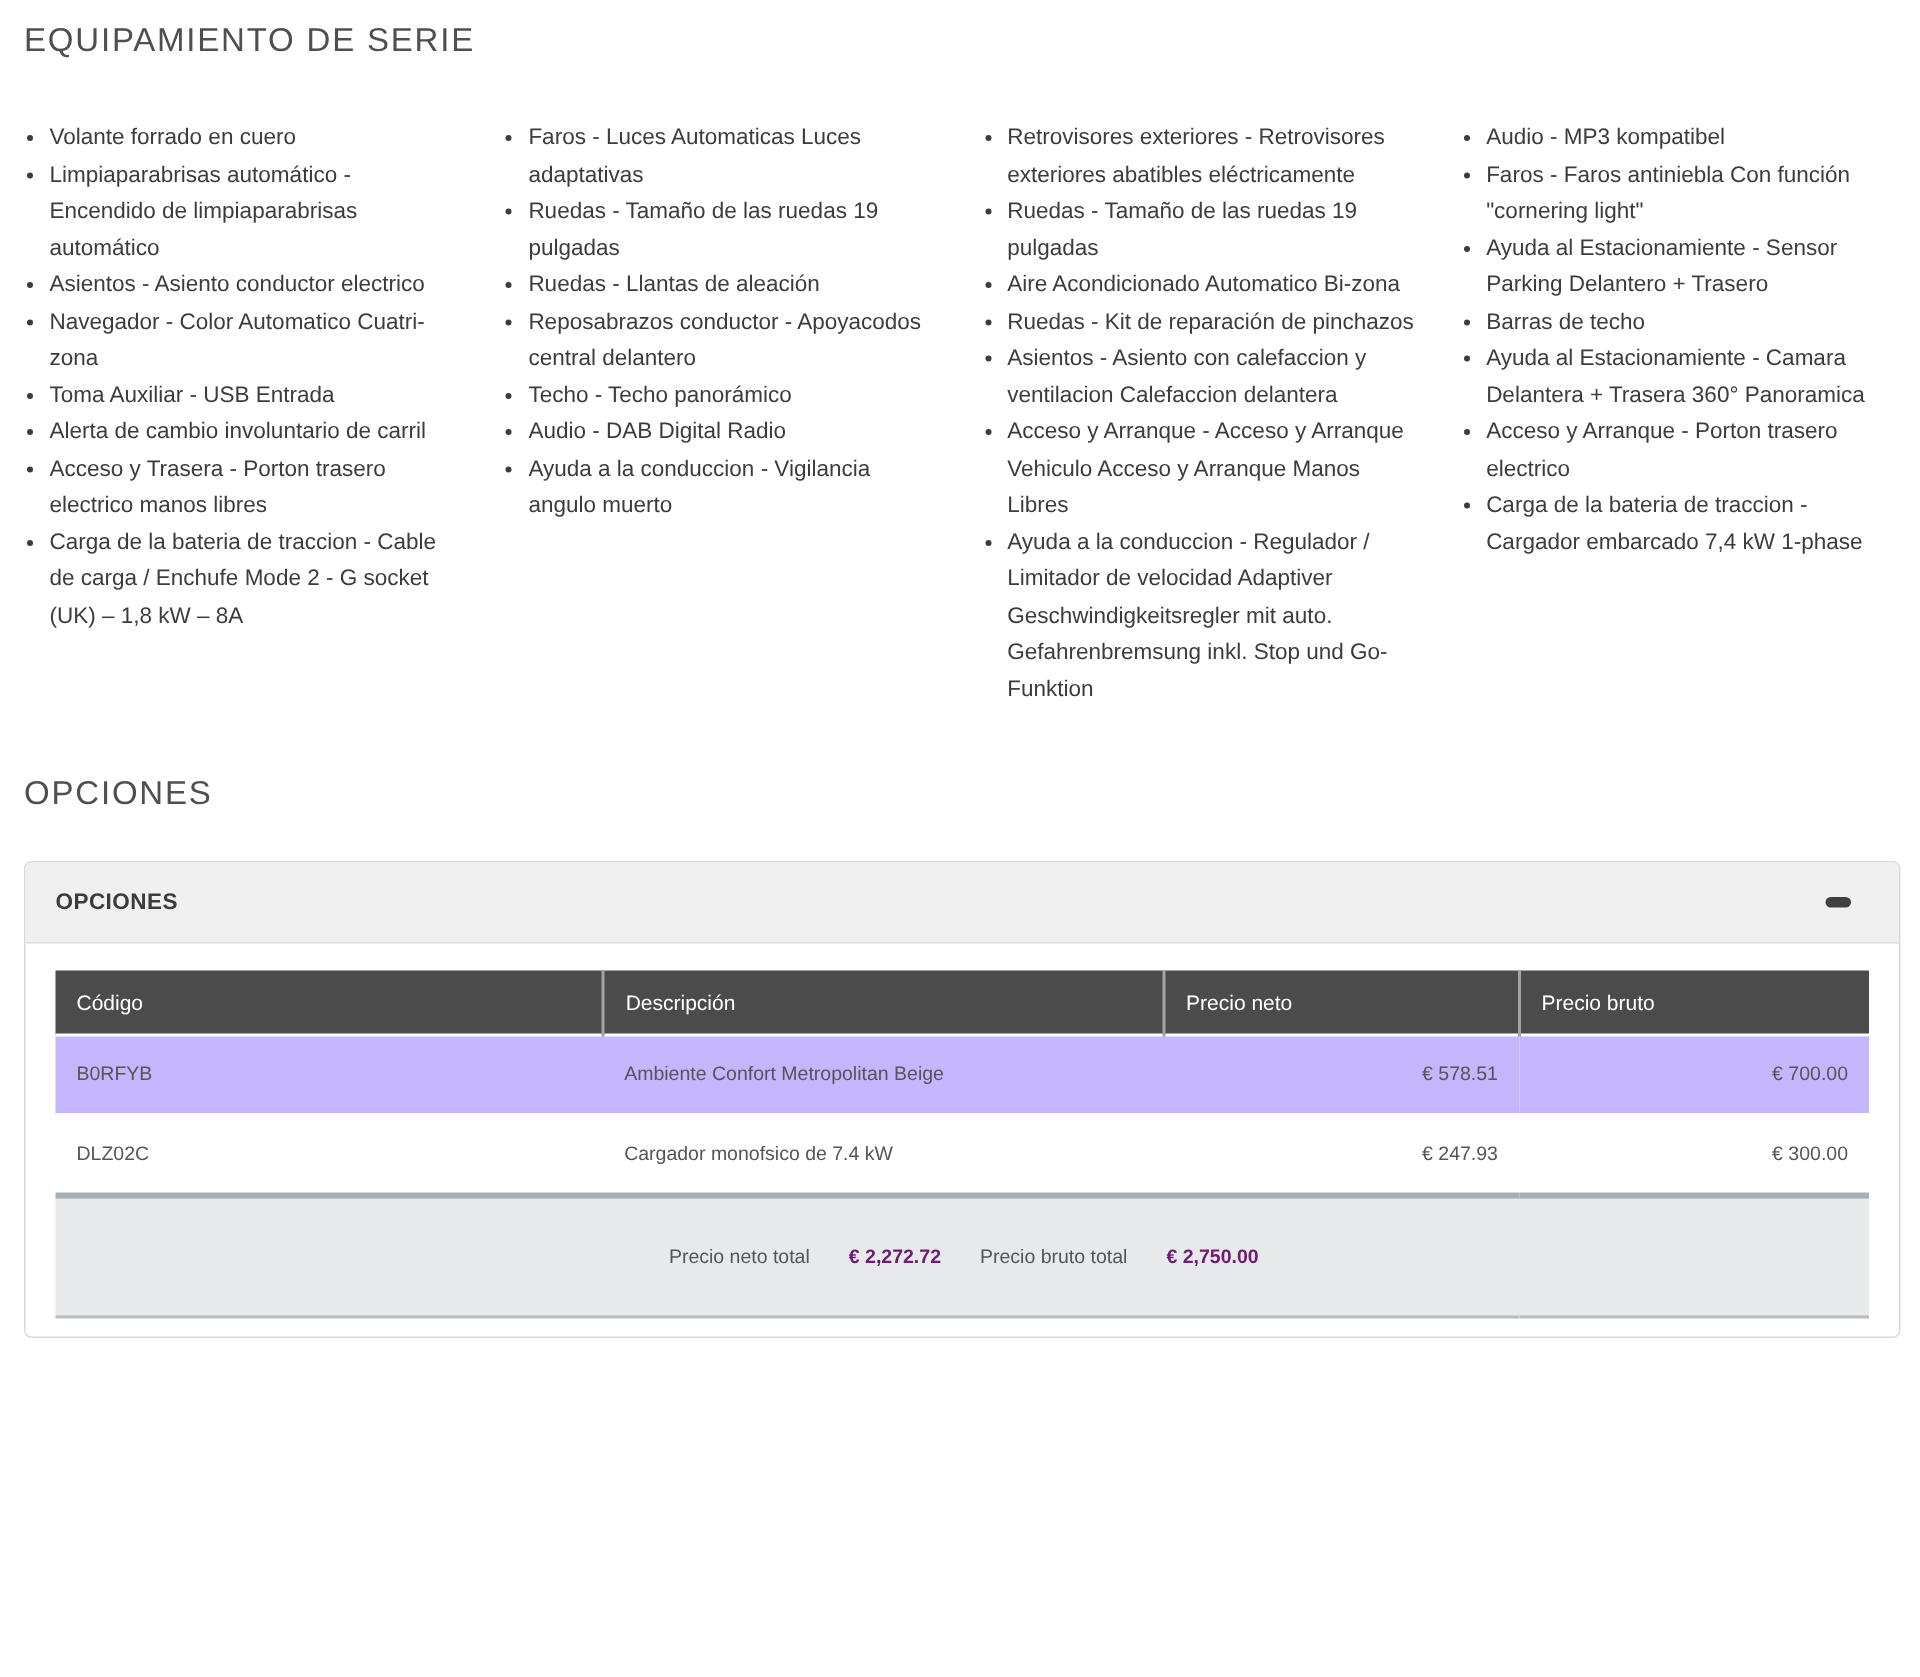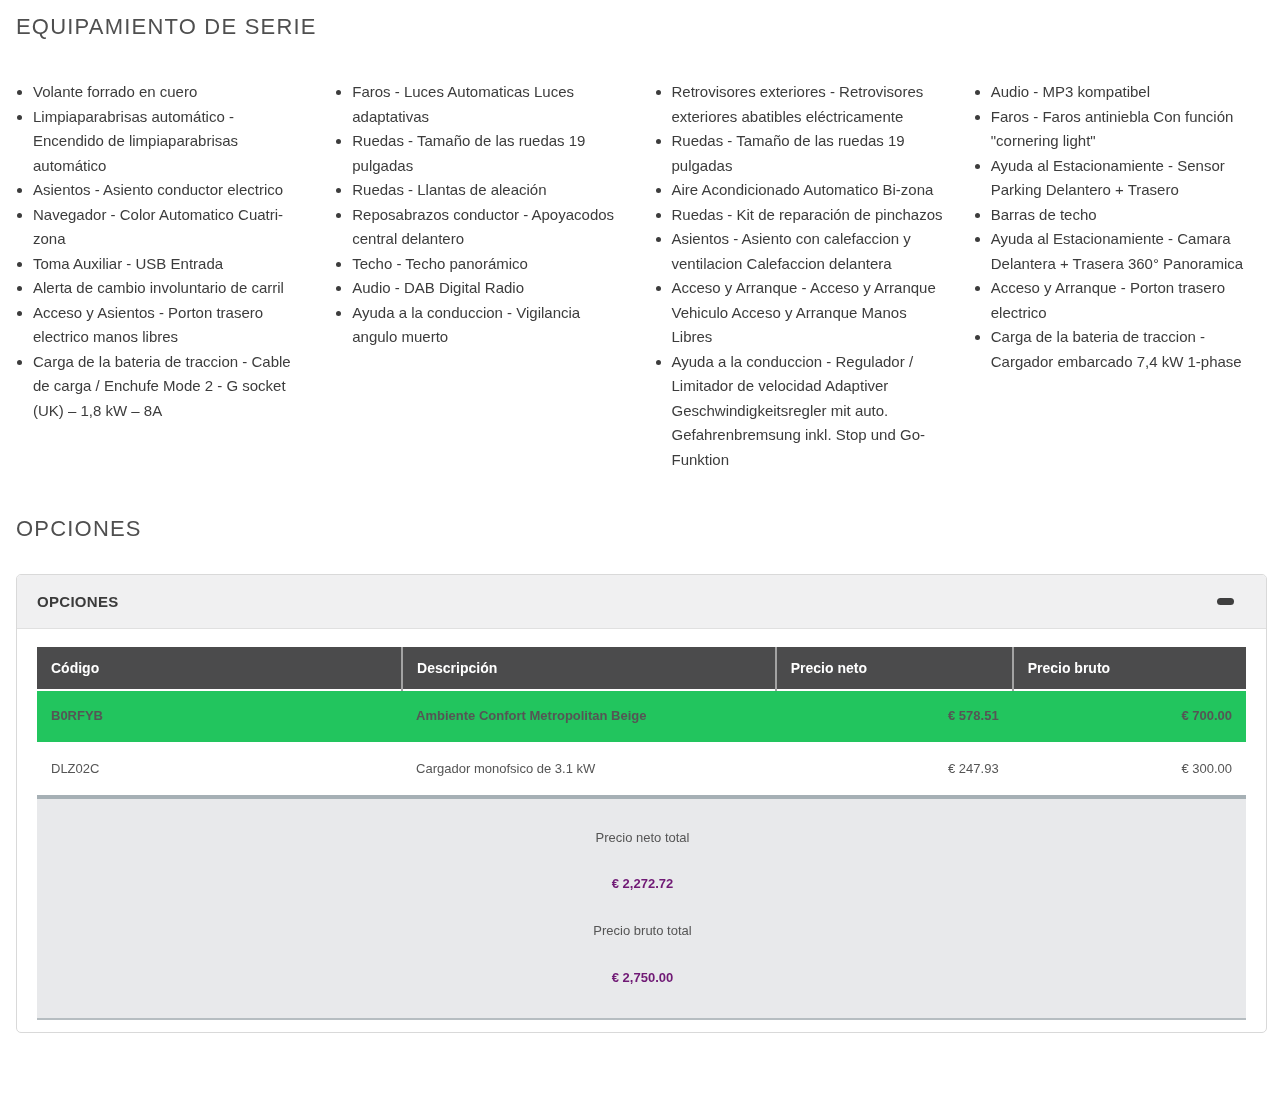--- a/index.html
+++ b/index.html
@@ -86,78 +86,77 @@
   .panel-body { padding: 18px 20px 12px 20px; }
 
   
   table.options-table {
     width: 100%;
     border-collapse: collapse;
   }
   .options-table th {
     background: #4b4b4c;
     color: #ffffff;
-    font-weight: 700;
+    font-weight: 400;
     font-size: 14px;
     text-align: left;
     padding: 13px 14px;
     margin-top: 30px;
   }
   .options-table th + th { border-left: 2px solid #a3a3a3; }
   .options-table thead tr { border-bottom: 2px solid #ffffff; }
   .options-table tbody tr { border-bottom: 2px solid #ffffff; }
   .options-table td {
     font-size: 13px;
     color: #555555;
     padding: 15px 14px;
     vertical-align: top;
     line-height: 1.6;
   }
-  .options-table tbody tr.striped td { background: #22c55e; font-weight: bold; }
+  .options-table tbody tr.striped td { background: #c4b5fd; }
   .options-table td.num { text-align: right; }
   .col-codigo { width: 30.2%; }
   .col-desc   { width: 30.9%; }
   .col-neto   { width: 19.6%; }
   .col-bruto  { width: 19.3%; }
 
   
   .options-table tfoot td {
     background: #e8e9eb;
     border-top: 4px solid #a6b0b5;
     border-bottom: 2px solid #b6bdc1;
     padding: 29px 12px 29px 14px;
   }
   .totals-flex {
     display: flex;
-    justify-content: space-between;
+    justify-content: center;
     align-items: center;
     gap: 26px;
     font-size: 13px;
-    flex-direction: column;
   }
   .totals-label { color: #555555; }
   .totals-value { color: #701a75; font-weight: bold; }
 </style>
 </head>
 <body>
 
 <div class="page">
 
   <h1 class="section-title">EQUIPAMIENTO DE SERIE</h1>
 
   <div class="equipment-columns">
     <div class="equipment-col">
       <ul>
         <li>Volante forrado en cuero</li>
         <li>Limpiaparabrisas automático - Encendido de limpiaparabrisas automático</li>
         <li>Asientos - Asiento conductor electrico</li>
         <li>Navegador - Color Automatico Cuatri-zona</li>
         <li>Toma Auxiliar - USB Entrada</li>
         <li>Alerta de cambio involuntario de carril</li>
-        <li>Acceso y Asientos - Porton trasero electrico manos libres</li>
+        <li>Acceso y Trasera - Porton trasero electrico manos libres</li>
         <li>Carga de la bateria de traccion - Cable de carga / Enchufe Mode 2 - G socket (UK) – 1,8 kW – 8A</li>
       </ul>
     </div>
     <div class="equipment-col">
       <ul>
         <li>Faros - Luces Automaticas Luces adaptativas</li>
         <li>Ruedas - Tamaño de las ruedas 19 pulgadas</li>
         <li>Ruedas - Llantas de aleación</li>
         <li>Reposabrazos conductor - Apoyacodos central delantero</li>
         <li>Techo - Techo panorámico</li>
@@ -210,21 +209,21 @@
         </thead>
         <tbody>
           <tr class="striped">
             <td>B0RFYB</td>
             <td>Ambiente Confort Metropolitan Beige</td>
             <td class="num">€ 578.51</td>
             <td class="num">€ 700.00</td>
           </tr>
           <tr>
             <td>DLZ02C</td>
-            <td>Cargador monofsico de 3.1 kW</td>
+            <td>Cargador monofsico de 7.4 kW</td>
             <td class="num">€ 247.93</td>
             <td class="num">€ 300.00</td>
           </tr>
         </tbody>
         <tfoot>
           <tr>
             <td colspan="4">
               <div class="totals-flex">
                 <span class="totals-label">Precio neto total</span>
                 <span class="totals-value">€ 2,272.72</span>

